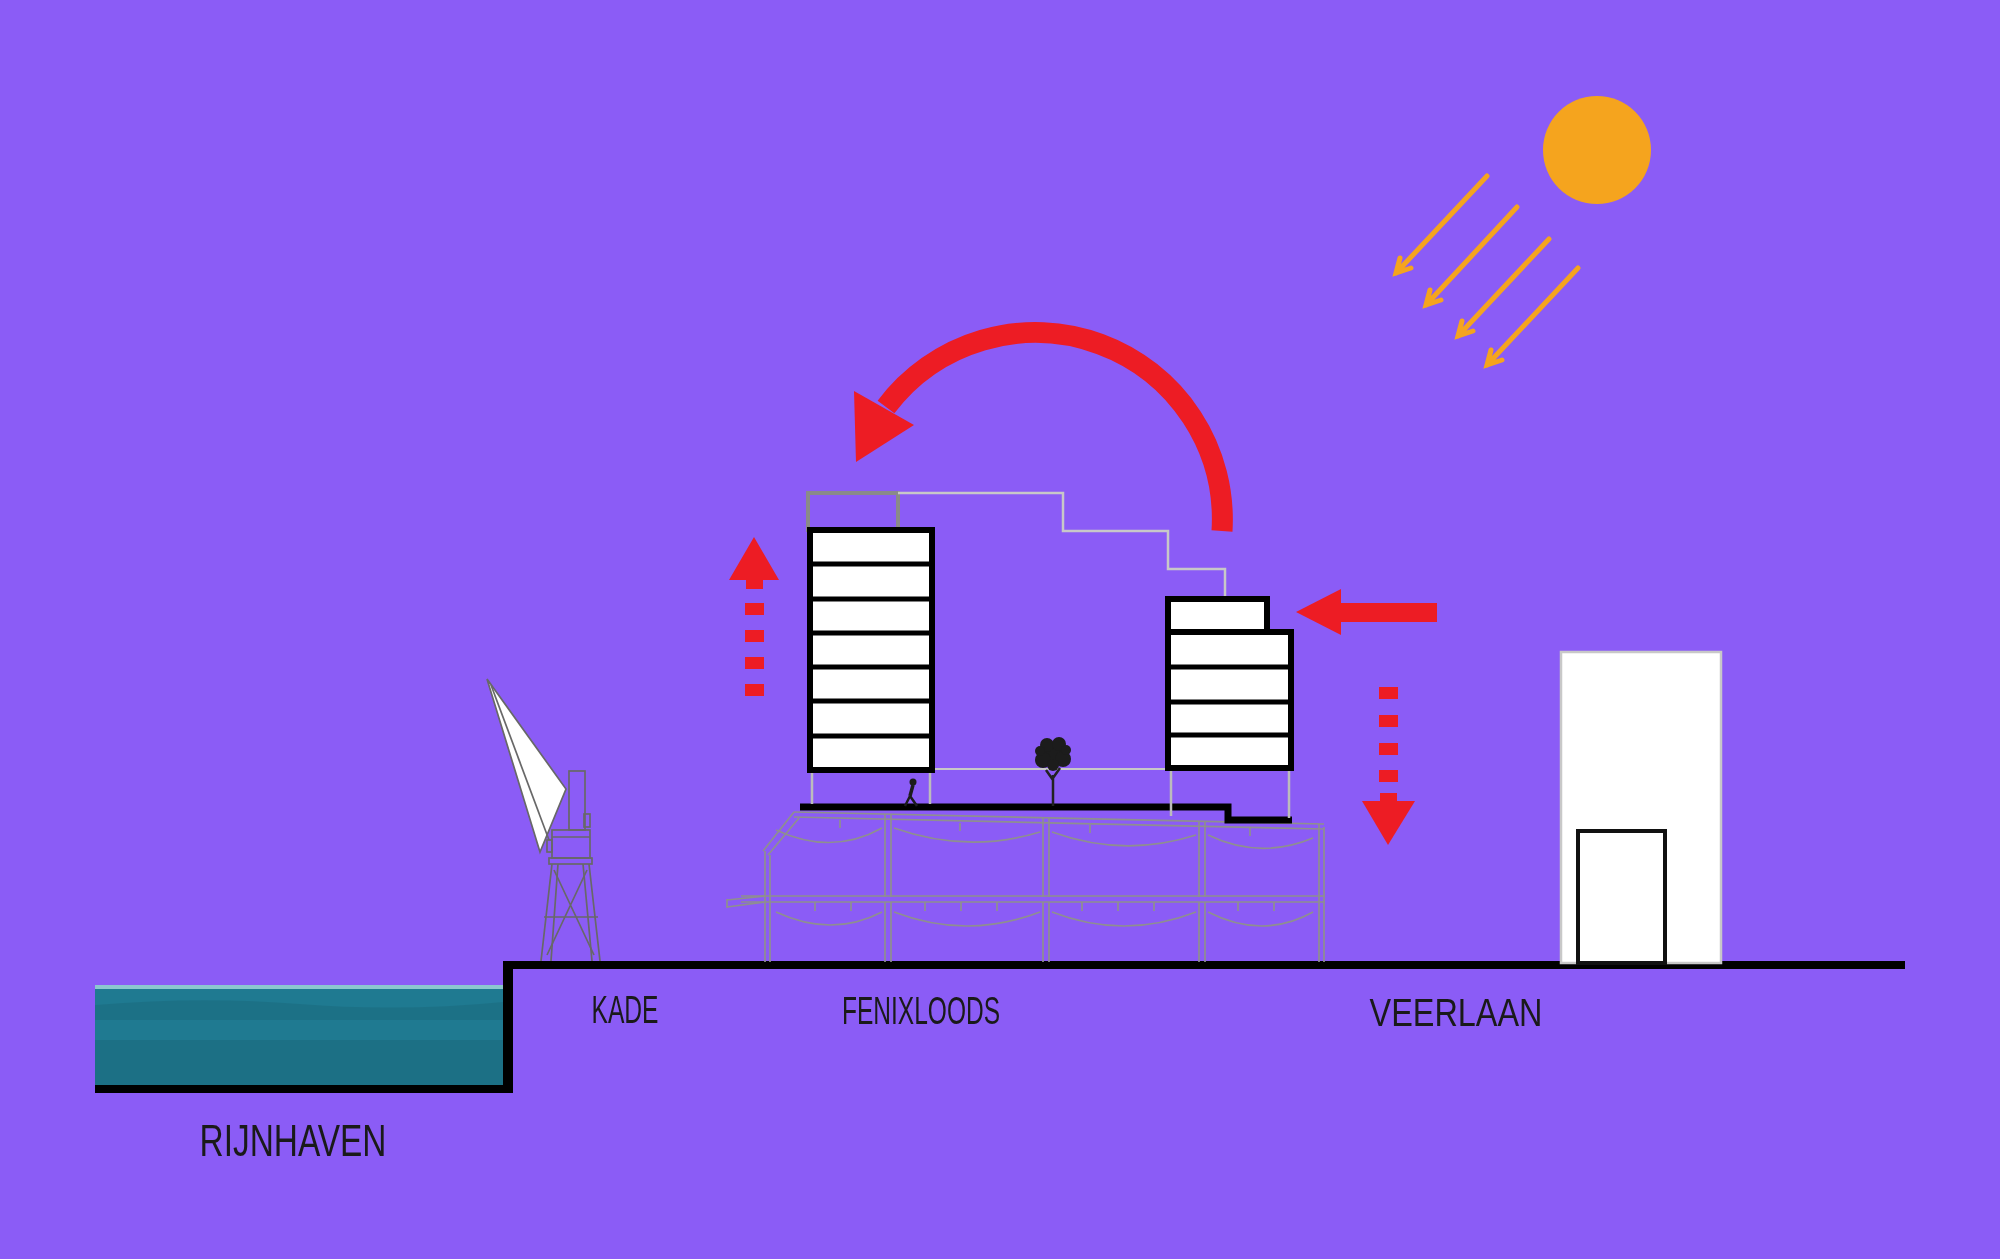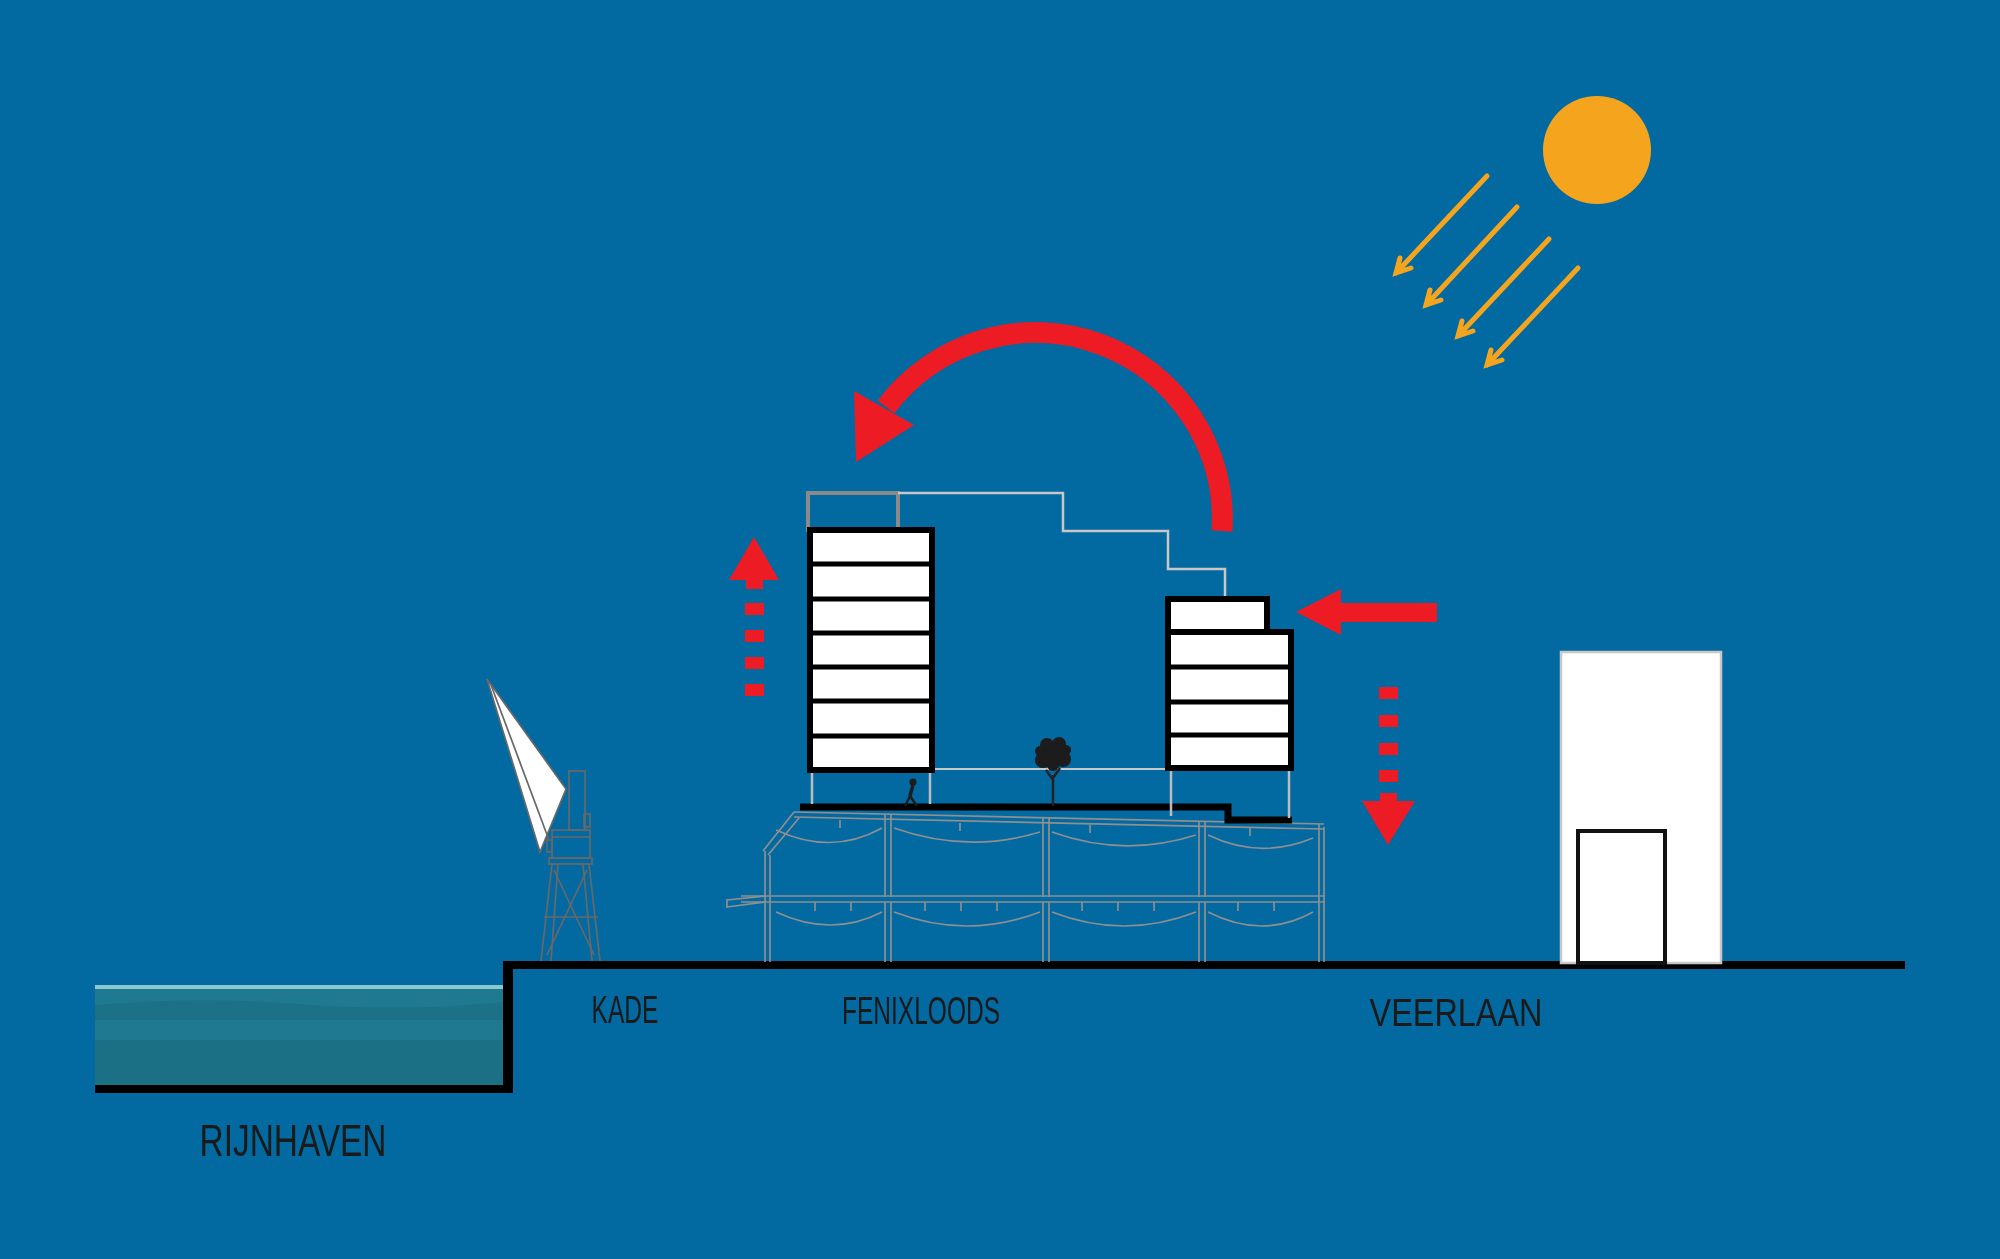--- a/index.html
+++ b/index.html
@@ -1,17 +1,17 @@
 <!DOCTYPE html>
 <html><head>
 <meta charset="utf-8">
 <style>
   html,body { margin:0; padding:0; background:#ffffff; }
   .canvas {
-    position:relative; width:2000px; height:1259px; background:#0369a1;
+    position:relative; width:2000px; height:1259px; background:#8b5cf6;
     font-family:"Liberation Sans", sans-serif; overflow:hidden;
   }
   svg { display:block; }
   .blk   { stroke:#000000; fill:#ffffff; }
   .floor { stroke:#000000; stroke-width:5; }
   .sub   { stroke:#bcbcbc; stroke-width:2.5; fill:none; }
   .wh    { stroke:#8f8f8f; stroke-width:1.7; fill:none; }
   .crane { stroke:#686868; stroke-width:1.7; fill:none; }
   .lbl   { fill:#1a1a1a; font-weight:400; }
   .silh  { fill:#1c1c1c; }

